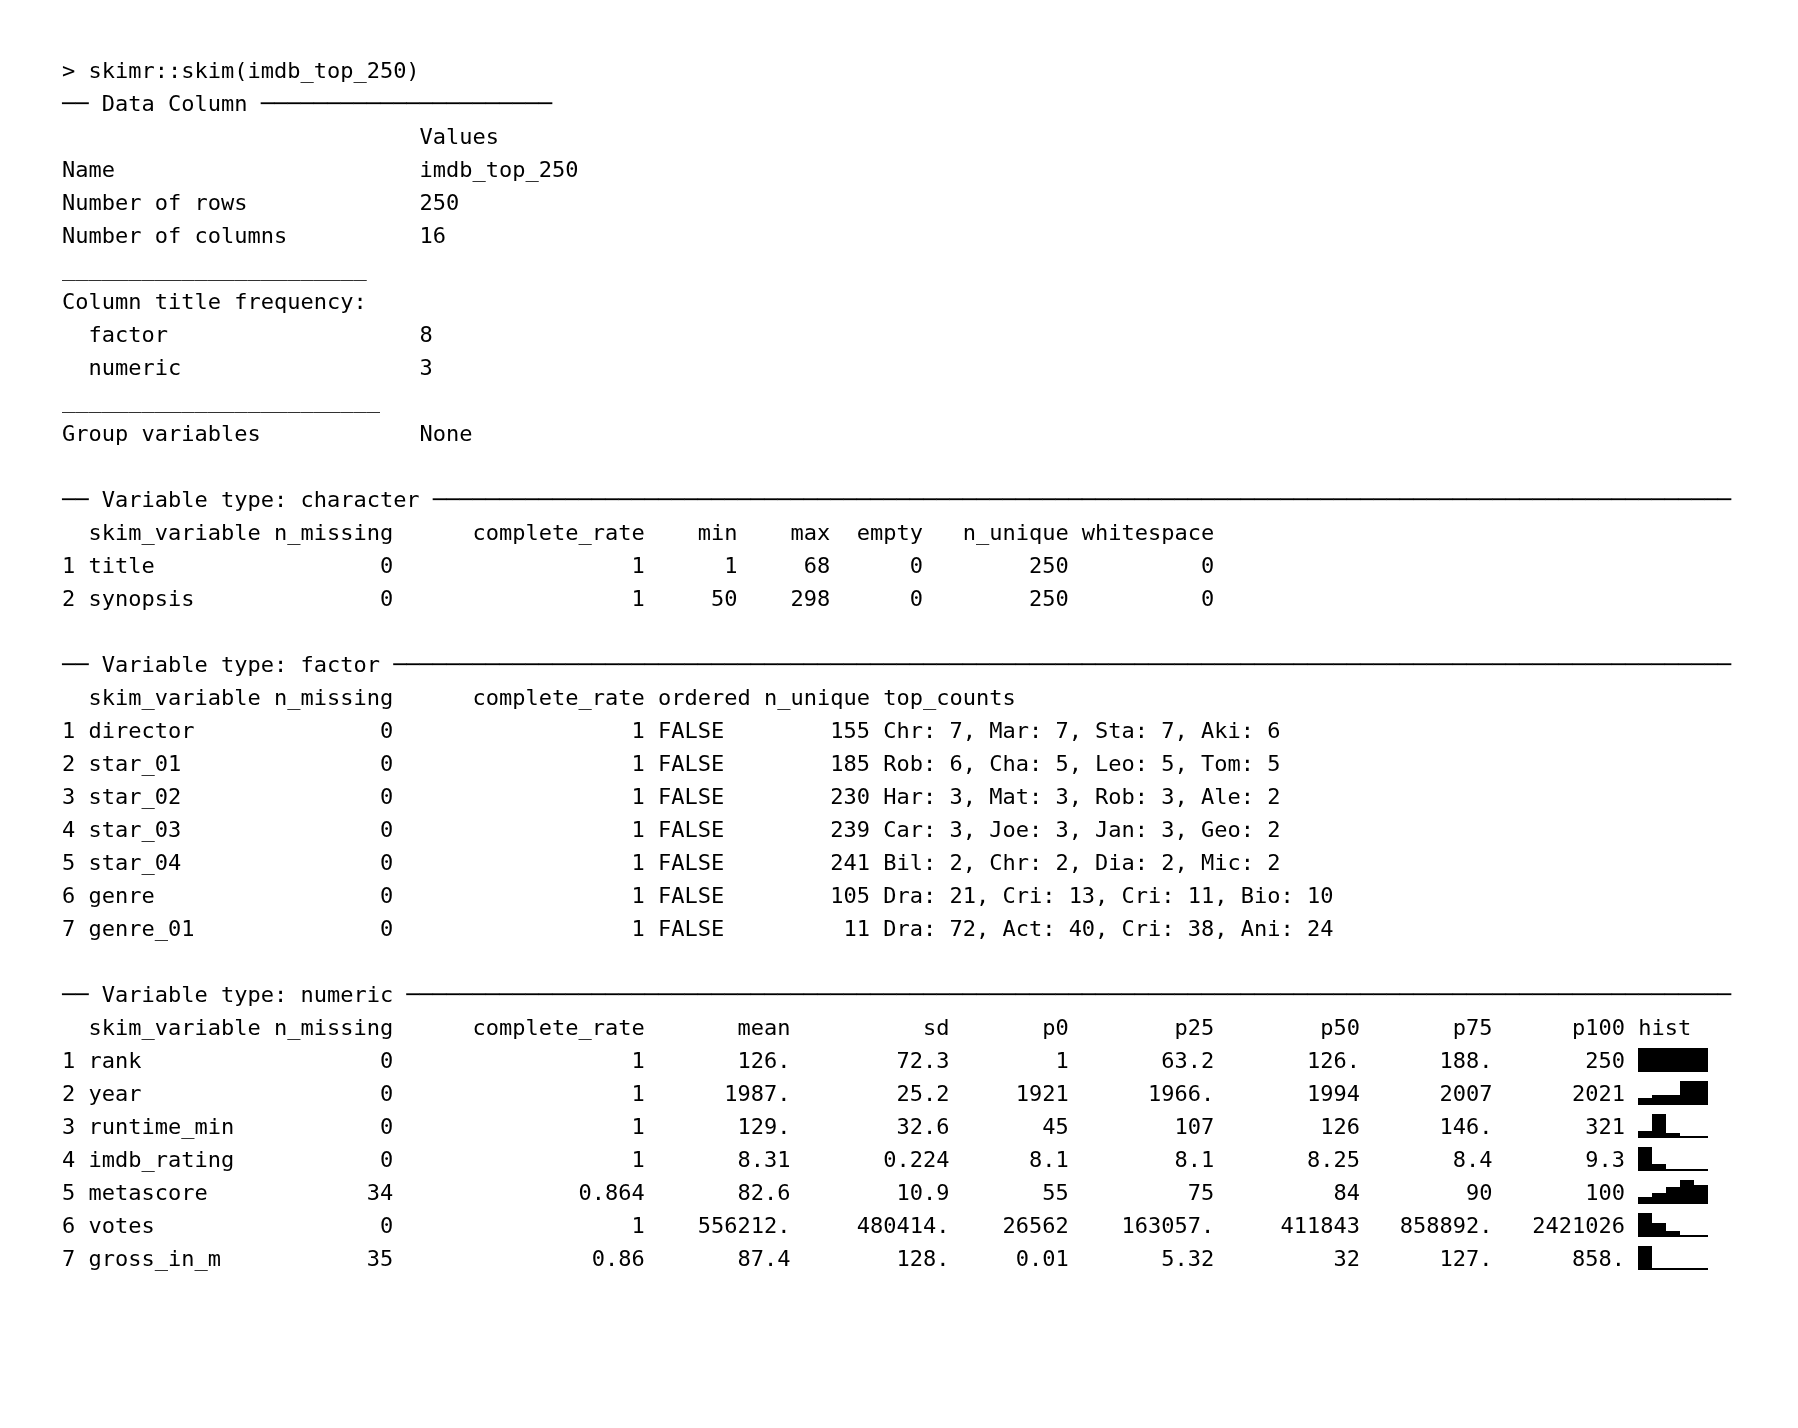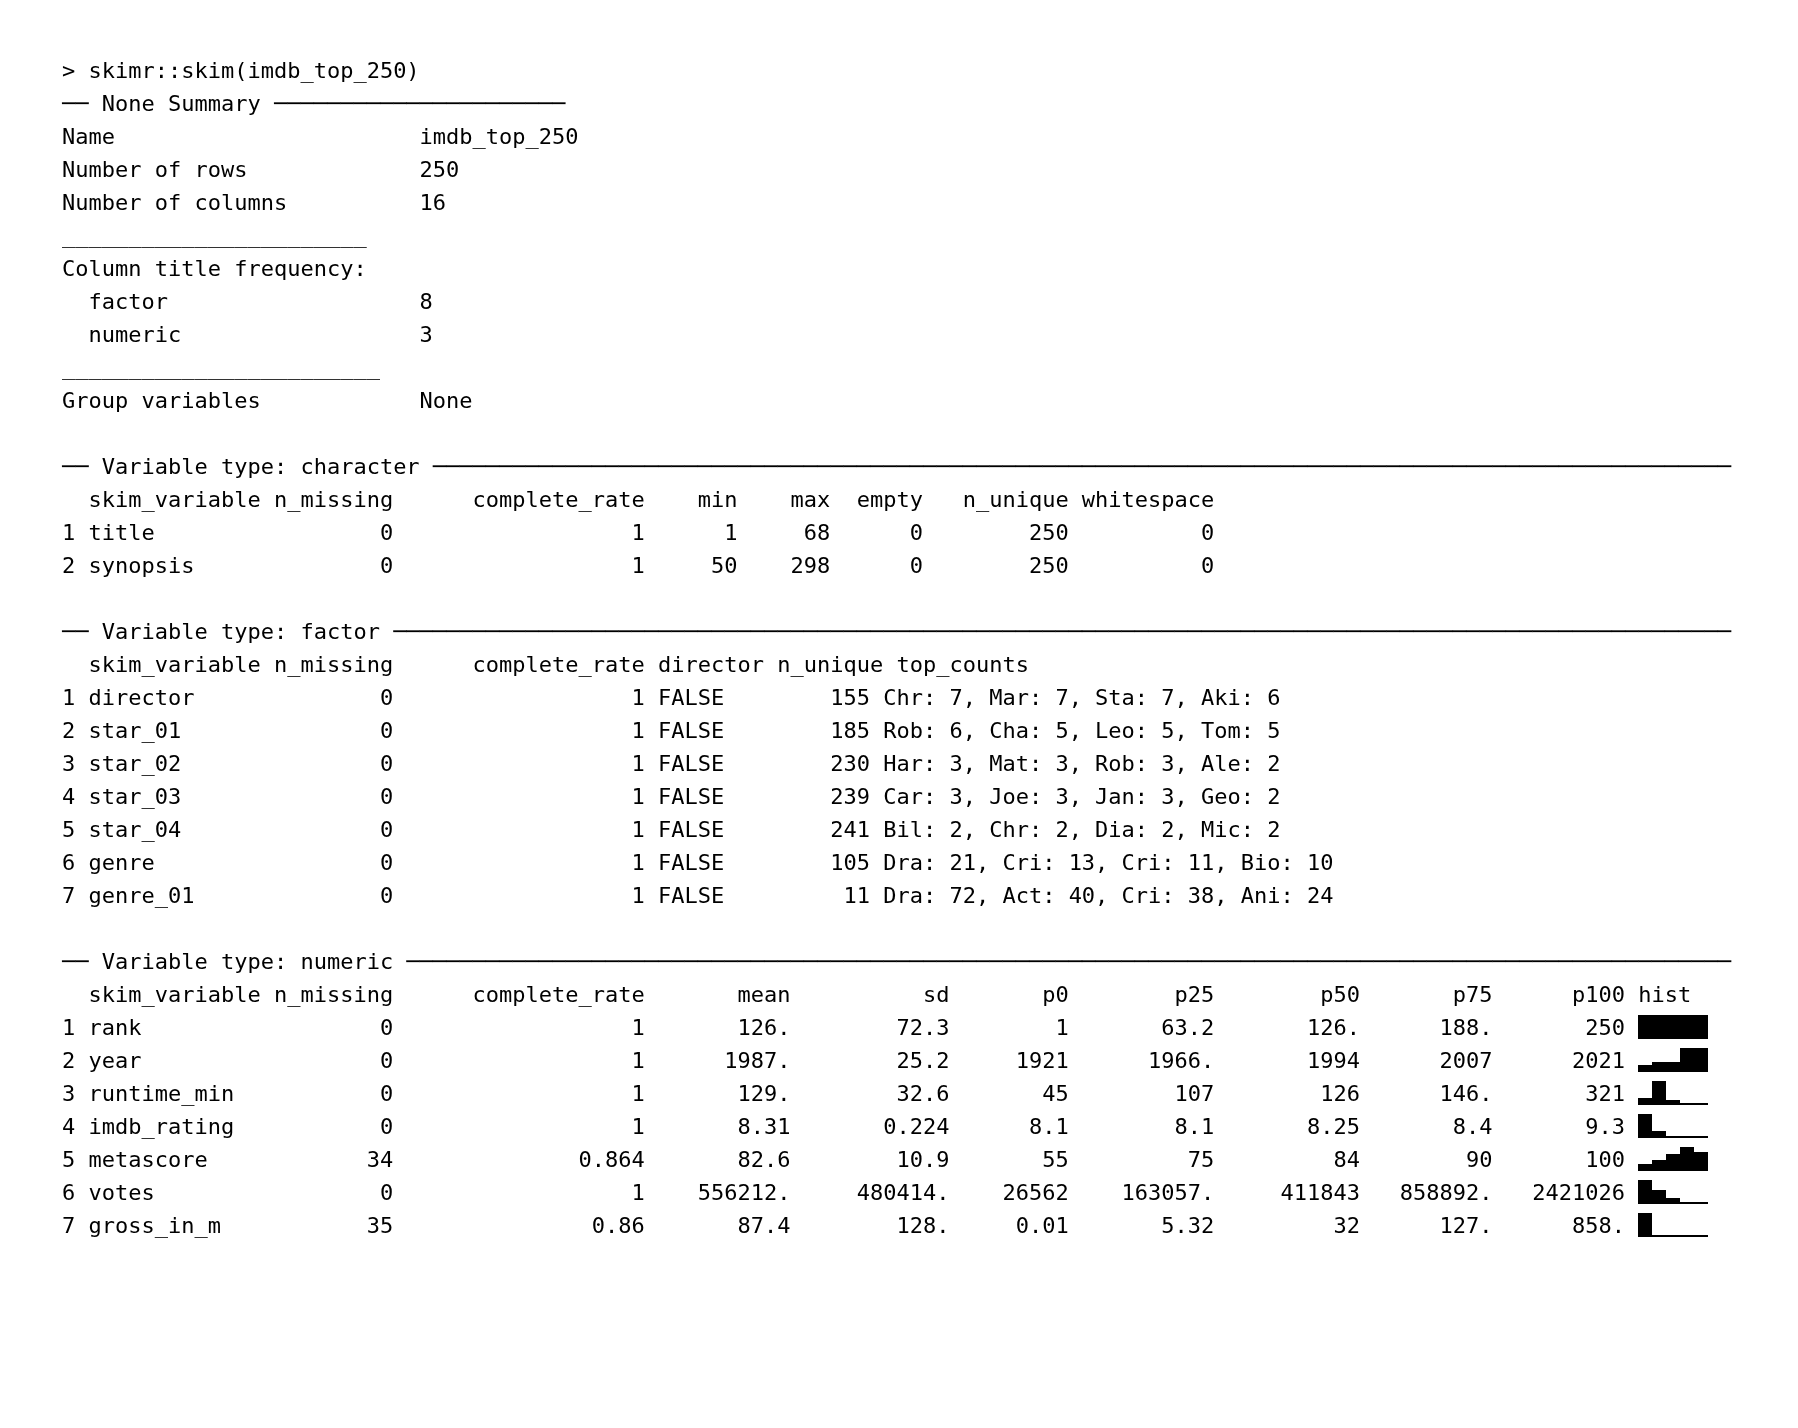--- a/index.html
+++ b/index.html
@@ -18,38 +18,39 @@
     position:absolute;left:119ch;bottom:5px;height:26px;
     display:flex;align-items:flex-end;
   }
   .hist .bar{width:1.05ch;background:#000000;display:inline-block;}
 </style>
 </head>
 <body>
 
 <div id="console">
   <div class="line cmd">&gt; skimr::skim(imdb_top_250)</div>
-<div class="line">── None Summary ──────────────────────</div>
+<div class="line">── Data Column ──────────────────────</div>
+    <div class="line">                           Values</div>
     <div class="line">Name                       imdb_top_250</div>
     <div class="line">Number of rows             250</div>
     <div class="line">Number of columns          16</div>
     <div class="line">_______________________</div>
     <div class="line">Column title frequency:</div>
     <div class="line">  factor                   8</div>
     <div class="line">  numeric                  3</div>
     <div class="line">________________________</div>
     <div class="line">Group variables            None</div>
     <div class="line"> </div>
     <div class="line">── Variable type: character ──────────────────────────────────────────────────────────────────────────────────────────────────</div>
     <div class="line">  skim_variable n_missing      complete_rate    min    max  empty   n_unique whitespace</div>
     <div class="line">1 title                 0                  1      1     68      0        250          0</div>
     <div class="line">2 synopsis              0                  1     50    298      0        250          0</div>
     <div class="line"> </div>
     <div class="line">── Variable type: factor ─────────────────────────────────────────────────────────────────────────────────────────────────────</div>
-    <div class="line">  skim_variable n_missing      complete_rate director n_unique top_counts</div>
+    <div class="line">  skim_variable n_missing      complete_rate ordered n_unique top_counts</div>
     <div class="line">1 director              0                  1 FALSE        155 Chr: 7, Mar: 7, Sta: 7, Aki: 6</div>
     <div class="line">2 star_01               0                  1 FALSE        185 Rob: 6, Cha: 5, Leo: 5, Tom: 5</div>
     <div class="line">3 star_02               0                  1 FALSE        230 Har: 3, Mat: 3, Rob: 3, Ale: 2</div>
     <div class="line">4 star_03               0                  1 FALSE        239 Car: 3, Joe: 3, Jan: 3, Geo: 2</div>
     <div class="line">5 star_04               0                  1 FALSE        241 Bil: 2, Chr: 2, Dia: 2, Mic: 2</div>
     <div class="line">6 genre                 0                  1 FALSE        105 Dra: 21, Cri: 13, Cri: 11, Bio: 10</div>
     <div class="line">7 genre_01              0                  1 FALSE         11 Dra: 72, Act: 40, Cri: 38, Ani: 24</div>
     <div class="line"> </div>
     <div class="line">── Variable type: numeric ────────────────────────────────────────────────────────────────────────────────────────────────────</div>
     <div class="line">  skim_variable n_missing      complete_rate       mean          sd       p0        p25        p50       p75      p100 hist</div>

